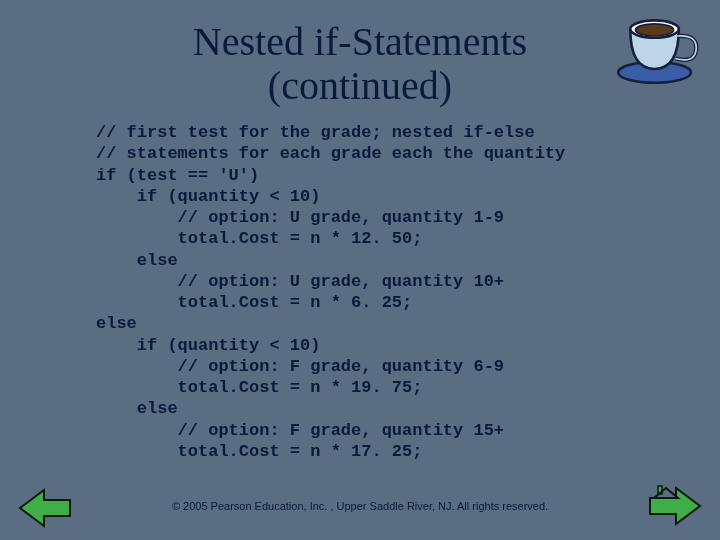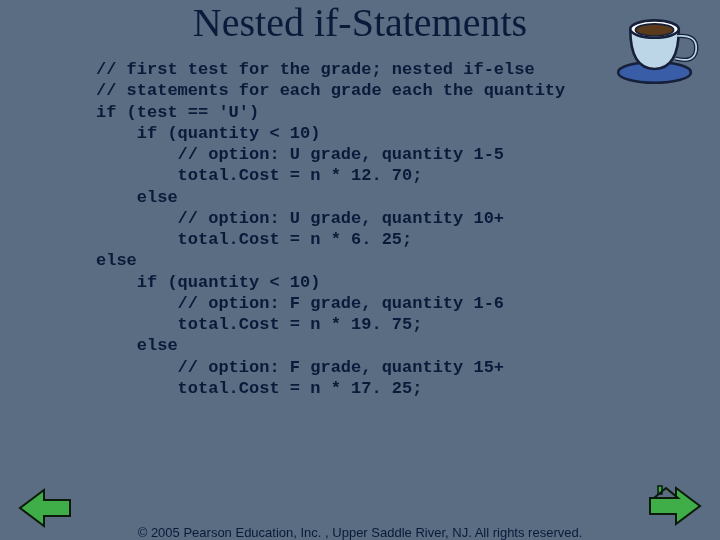--- a/index.html
+++ b/index.html
@@ -15,40 +15,40 @@
     height: 540px;
     background: #5a6d82;
     position: relative;
     box-sizing: border-box;
   }
   .title {
     text-align: center;
     color: #0a1a3a;
     font-size: 40px;
     line-height: 1.1;
-    padding-top: 1px;
+    padding-top: 20px;
     font-family: Georgia, 'Times New Roman', serif;
     font-weight: normal;
   }
   .code {
     font-family: 'Courier New', Courier, monospace;
     font-weight: bold;
     color: #0a1a3a;
     font-size: 17px;
     line-height: 1.25;
     white-space: pre;
     margin: 14px 0 0 96px;
   }
   .footer {
     position: absolute;
-    bottom: 0;
+    bottom: 28px;
     width: 100%;
     text-align: center;
     color: #0a1a3a;
-    font-size: 13px;
+    font-size: 11px;
     font-family: Arial, sans-serif;
     margin-top: 40px;
   }
   .cup {
     position: absolute;
     top: 10px;
     right: 18px;
     width: 88px;
     height: 78px;
   }
@@ -74,34 +74,35 @@
       <path d="M18 22 Q18 68 46 68 Q74 68 74 22 Z" fill="#bcd6e8" stroke="#17203a" stroke-width="3"></path>
       <ellipse cx="46" cy="22" rx="28" ry="10" fill="#ffffff" stroke="#17203a" stroke-width="3"></ellipse>
       <ellipse cx="46" cy="23" rx="22" ry="7" fill="#5a3a1a" stroke="#17203a" stroke-width="2"></ellipse>
       <path d="M72 30 Q96 28 94 46 Q92 62 70 56" fill="none" stroke="#17203a" stroke-width="5"></path>
       <path d="M72 30 Q96 28 94 46 Q92 62 70 56" fill="none" stroke="#bcd6e8" stroke-width="2"></path>
     </svg>
   </div>
 
   <div class="title">
     <span>Nested if-Statements</span><br>
+    <span>(continued)</span>
   </div>
 
   <div class="code"><span>// first test for the grade; nested if-else</span>
 <span>// statements for each grade each the quantity</span>
 <span>if (test == 'U')</span>
 <span>    if (quantity &lt; 10)</span>
-<span>        // option: U grade, quantity 1-5</span>
-<span>        total.Cost = n * 12. 70;</span>
+<span>        // option: U grade, quantity 1-9</span>
+<span>        total.Cost = n * 12. 50;</span>
 <span>    else</span>
 <span>        // option: U grade, quantity 10+</span>
 <span>        total.Cost = n * 6. 25;</span>
 <span>else</span>
 <span>    if (quantity &lt; 10)</span>
-<span>        // option: F grade, quantity 1-6</span>
+<span>        // option: F grade, quantity 6-9</span>
 <span>        total.Cost = n * 19. 75;</span>
 <span>    else</span>
 <span>        // option: F grade, quantity 15+</span>
 <span>        total.Cost = n * 17. 25;</span></div>
 
   <div class="footer">© 2005 Pearson Education, Inc. , Upper Saddle River, NJ.  All rights reserved.</div>
 
   <div class="nav-left">
     <svg width="54" height="40" viewBox="0 0 54 40">
       <polygon points="2,20 26,2 26,12 52,12 52,28 26,28 26,38" fill="#3fae49" stroke="#0b1a0b" stroke-width="2"></polygon>

